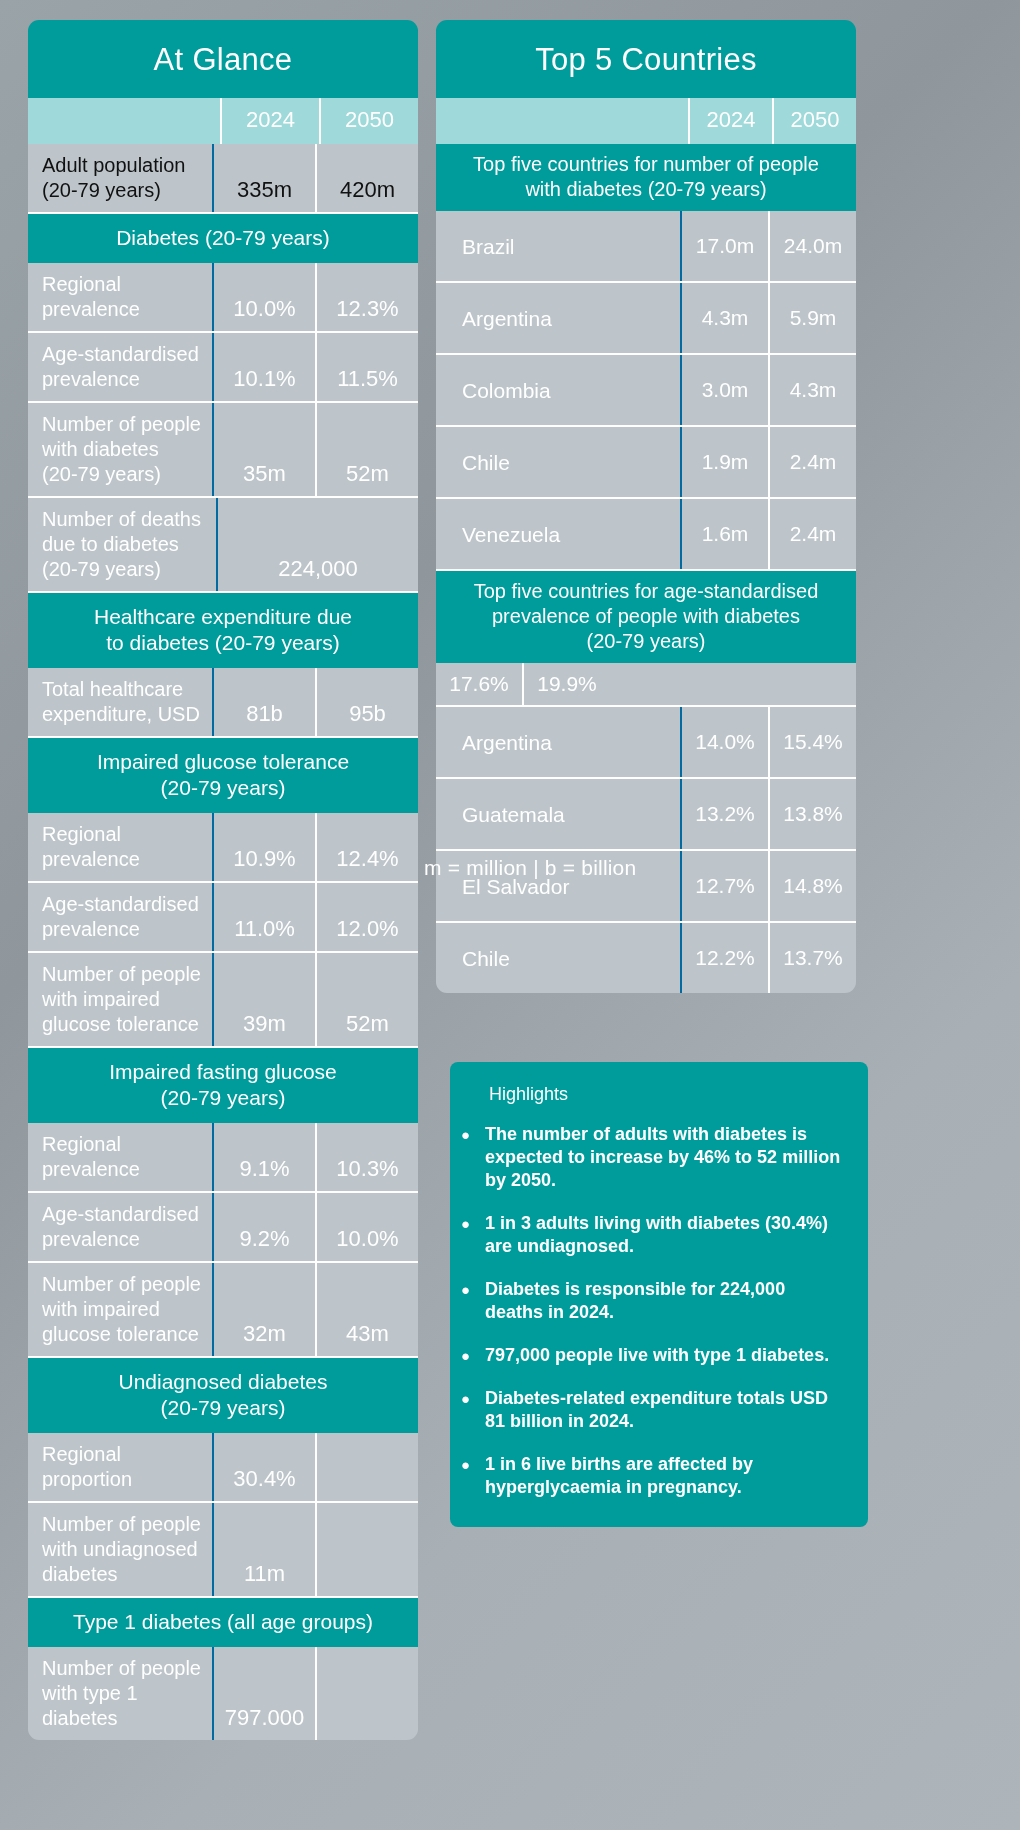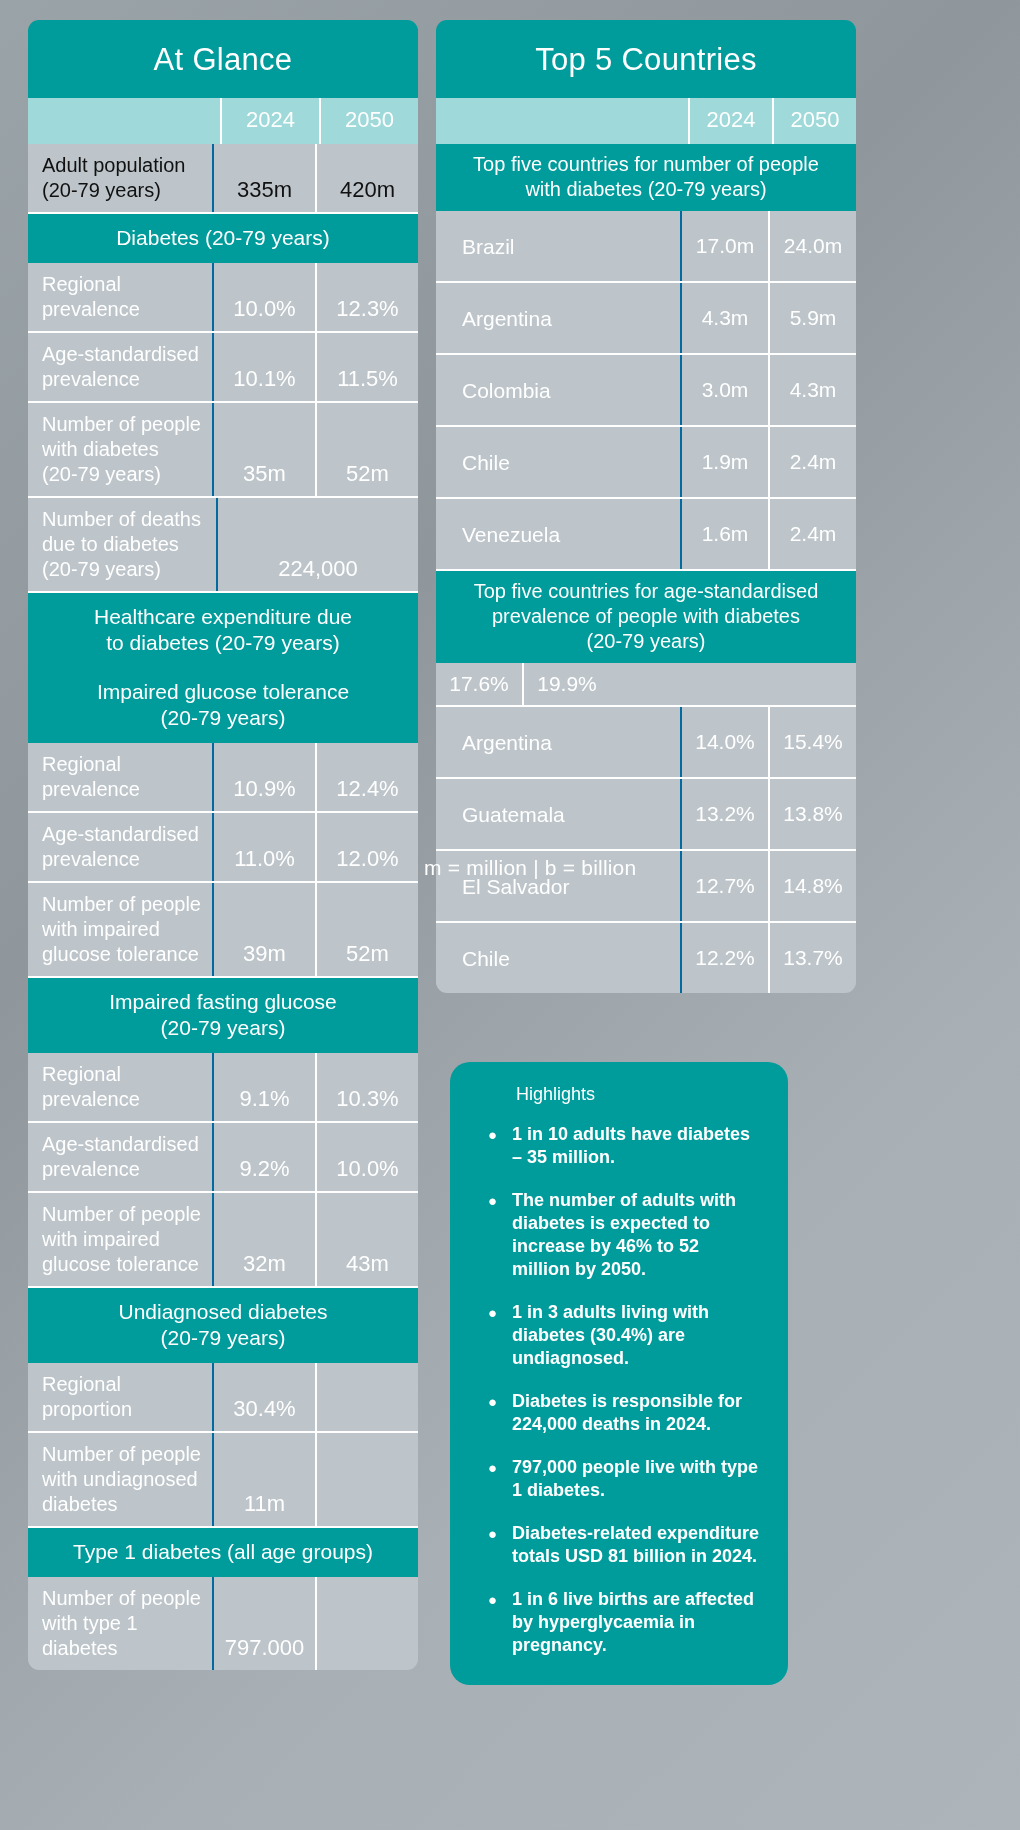--- a/index.html
+++ b/index.html
@@ -64,23 +64,23 @@
   #top5 .yearbar .yr{width:82px;flex:0 0 82px;}
   #top5 .row .val{width:82px;flex:0 0 82px;}
 
   .footnote{
     position:absolute;left:424px;top:856px;
     color:#ffffff;font-size:21px;letter-spacing:.2px;
   }
 
   
   #highlights{
-    position:absolute;left:450px;top:1062px;width:338px;
-    background:#009b9b;border-radius:20px;color:#ffffff;
-    padding:20px 26px 26px 38px;box-sizing:border-box;
+    position:absolute;left:450px;top:1062px;width:418px;
+    background:#009b9b;border-radius:8px;color:#ffffff;
+    padding:20px 26px 26px 11px;box-sizing:border-box;
   }
   #highlights .h-title{
     font-size:18px;font-weight:400;margin:2px 0 18px 28px;
   }
   #highlights ul{list-style:none;margin:0;padding:0;}
   #highlights li{
     font-size:18px;line-height:23px;font-weight:bold;
     margin:0 0 20px 0;padding-left:24px;position:relative;
   }
   #highlights li:last-child{margin-bottom:2px;}
@@ -120,20 +120,25 @@
         <div class="row">
           <div class="label">Number of people<br>with diabetes<br>(20-79 years)</div>
           <div class="val">35m</div>
           <div class="val">52m</div>
         </div>
         <div class="row">
           <div class="label">Number of deaths<br>due to diabetes<br>(20-79 years)</div>
           <div class="val span2">224,000</div>
         </div>
         <div class="sect">Healthcare expenditure due<br>to diabetes (20-79 years)</div>
+        <div class="row">
+          <div class="label">Total healthcare<br>expenditure, USD</div>
+          <div class="val">81b</div>
+          <div class="val">95b</div>
+        </div>
         <div class="sect">Impaired glucose tolerance<br>(20-79 years)</div>
         <div class="row">
           <div class="label">Regional<br>prevalence</div>
           <div class="val">10.9%</div>
           <div class="val">12.4%</div>
         </div>
         <div class="row">
           <div class="label">Age-standardised<br>prevalence</div>
           <div class="val">11.0%</div>
           <div class="val">12.0%</div>
@@ -239,21 +244,20 @@
           <div class="val">13.7%</div>
         </div>
       </div>
   </div>
 
   <div class="footnote">m = million | b = billion</div>
 
   <div id="highlights">
     <div class="h-title">Highlights</div>
     <ul id="highlights-list">
-        <li>1 in 10 adults have diabetes – 35 million.</li>
         <li>The number of adults with diabetes is expected to increase by 46% to 52 million by 2050.</li>
         <li>1 in 3 adults living with diabetes (30.4%) are undiagnosed.</li>
         <li>Diabetes is responsible for 224,000 deaths in 2024.</li>
         <li>797,000 people live with type 1 diabetes.</li>
         <li>Diabetes-related expenditure totals USD 81 billion in 2024.</li>
         <li>1 in 6 live births are affected by hyperglycaemia in pregnancy.</li>
       </ul>
   </div>
 
 </div>

